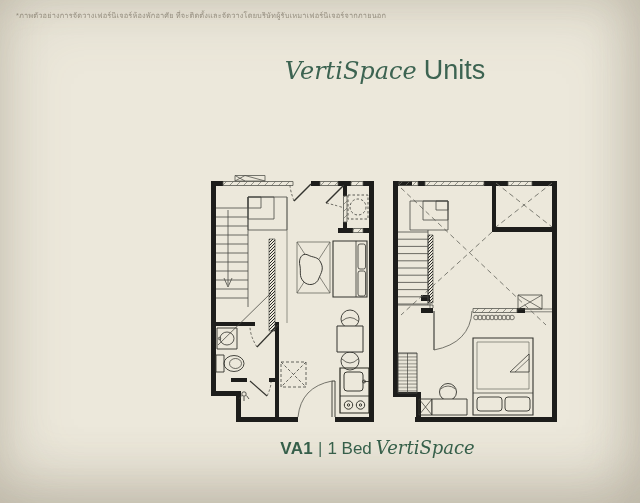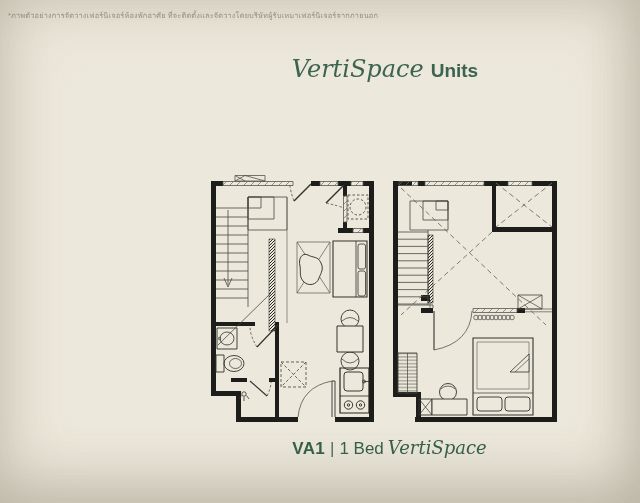--- a/index.html
+++ b/index.html
@@ -10,34 +10,34 @@
       repeating-linear-gradient(25deg, rgba(255,255,255,0.05) 0 1px, rgba(0,0,0,0) 1px 3px),
       linear-gradient(160deg,#f0edе1 0%, #eeeade 45%, #e9e5d7 80%, #e2ddcd 100%);
     background-color:#ece8db;
     font-family:"Liberation Sans", sans-serif;
   }
   .vignette{
     position:absolute;inset:0;pointer-events:none;
     box-shadow: inset 0 0 70px rgba(120,108,85,0.22), inset 0 -28px 50px rgba(118,108,88,0.18), inset -20px 0 40px rgba(120,110,90,0.10);
   }
   .disclaimer{
-    position:absolute;left:8px;top:9px;
+    position:absolute;left:16px;top:9px;
     font-size:7.4px;letter-spacing:.15px;color:#9b9486;white-space:nowrap;
   }
   .title{
     position:absolute;left:205px;top:55px;width:360px;text-align:center;color:#3d6452;
   }
   .title .brand{
     font-family:"DejaVu Serif","Liberation Serif",serif;font-style:italic;font-weight:500;font-size:24px;
   }
   .title .suffix{
-    font-family:"Liberation Sans",sans-serif;font-weight:700;font-size:19px;margin-left:7px;
+    font-family:"Liberation Sans",sans-serif;font-weight:400;font-size:27px;margin-left:7px;
   }
   .caption{
-    position:absolute;left:217px;top:437px;width:345px;text-align:center;color:#35604b;line-height:1.25;
+    position:absolute;left:205px;top:437px;width:345px;text-align:center;color:#35604b;line-height:1.25;
   }
   .caption .line1{font-size:17px;}
   .caption .code{font-weight:bold;letter-spacing:.3px;}
   .caption .sep{font-weight:300;color:#4b705d;padding:0 5px;}
   .caption .brand{font-family:"DejaVu Serif","Liberation Serif",serif;font-style:italic;font-size:18px;margin-left:4px;}
   .caption .line2{font-size:16.5px;margin-top:1px;}
   svg{position:absolute;}
   svg *{vector-effect:non-scaling-stroke;}
 </style>
 </head>

